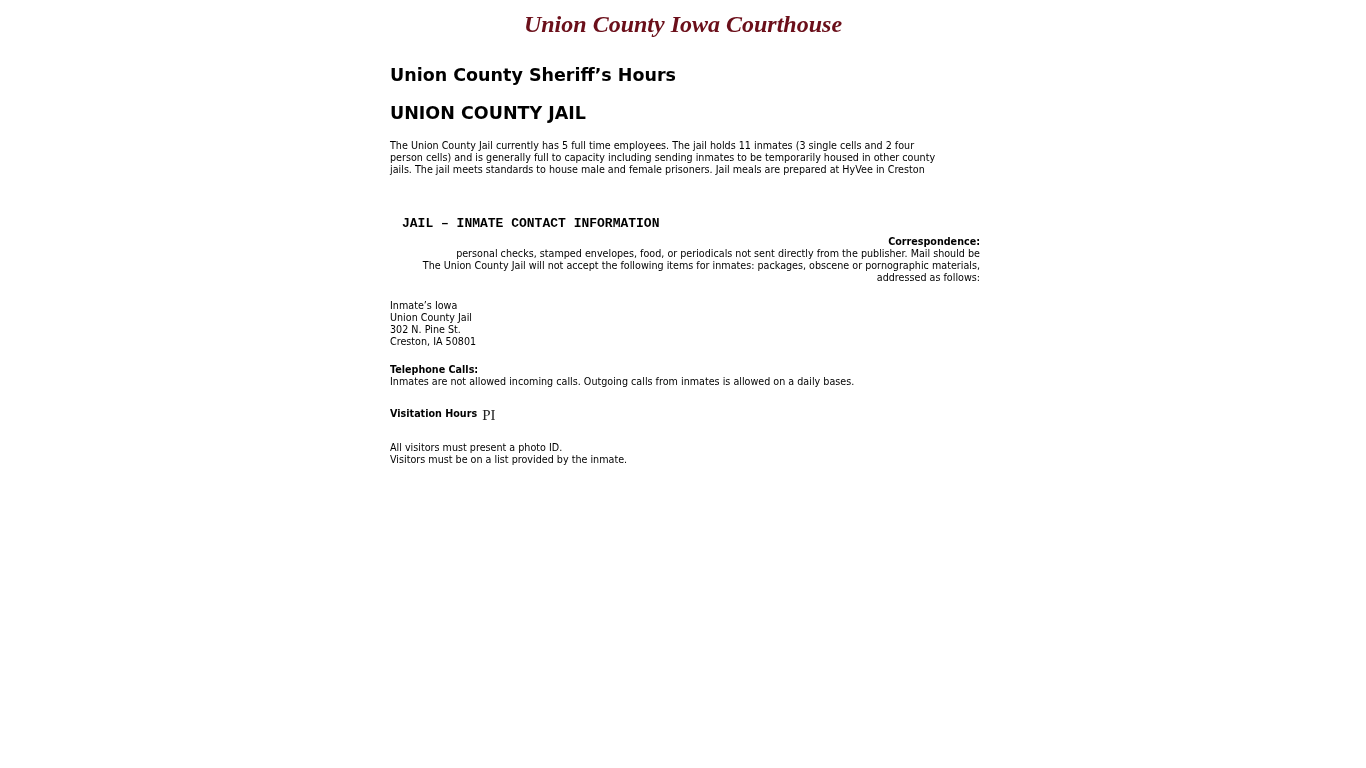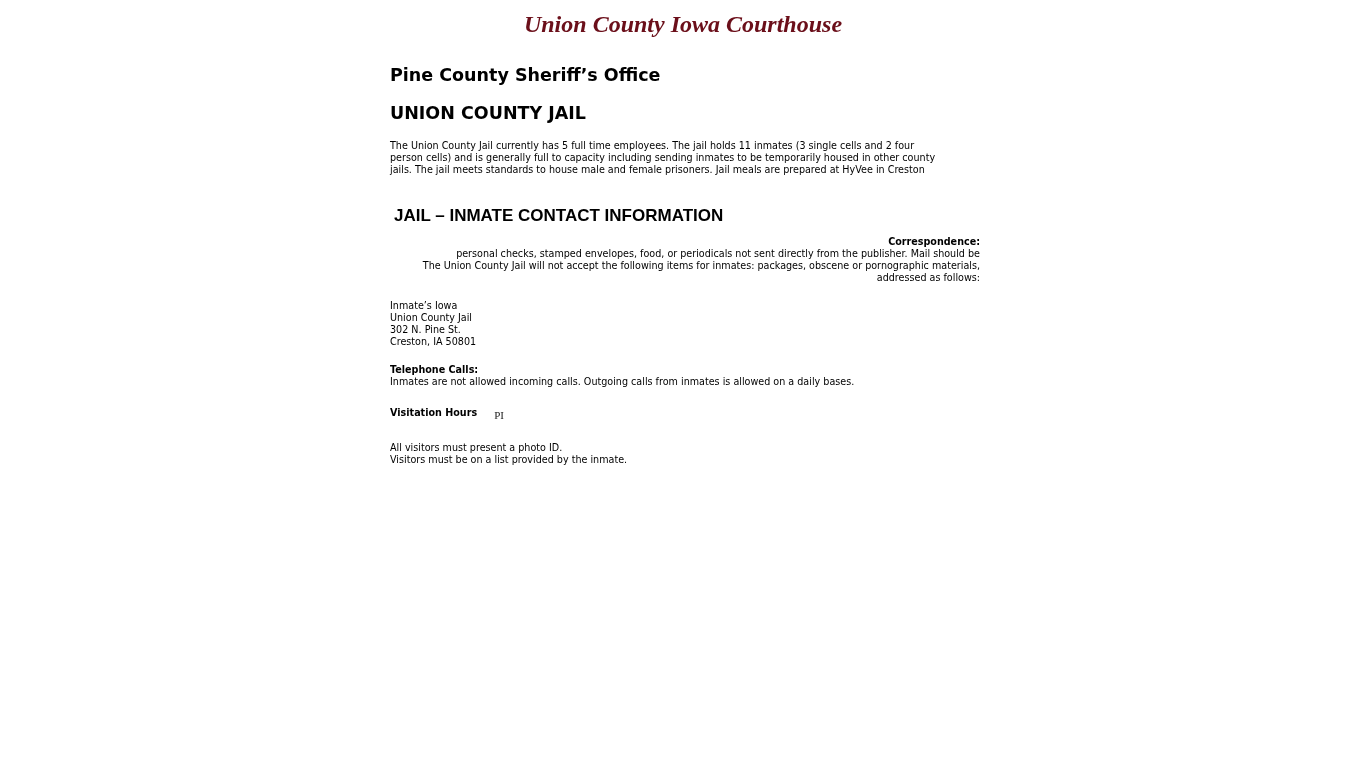--- a/index.html
+++ b/index.html
@@ -63,24 +63,24 @@
       position: absolute;
       top: 78px;
       left: 0;
       width: 580px;
       margin: 0;
     }
     .h-contact {
       position: absolute;
       top: 142px;
       left: 0;
-      margin: 4px;
-      font-family: Liberation Sans, sans-serif;
+      margin: 12px;
+      font-family: Liberation Mono, monospace;
       font-weight: bold;
-      font-size: 17px;
+      font-size: 13px;
       line-height: 16px;
       white-space: nowrap;
     }
     .sec-correspondence {
       position: absolute;
       top: 174px;
       left: 0;
       width: 590px;
       text-align: right;
     }
@@ -106,35 +106,35 @@
       top: 380px;
       left: 0;
     }
     .label {
       font-weight: bold;
       display: block;
     }
     .line { display: block; white-space: nowrap; }
     .pi-glyph {
       font-family: "Liberation Serif", "DejaVu Serif", serif;
-      font-size: 11px;
+      font-size: 15px;
       font-weight: normal;
       position: relative;
       top: 3px;
-      margin-left: 14px;
+      margin-left: 2px;
       color: #222;
     }
   </style>
 </head>
 <body>
 
 <h1 class="site-title">Union County Iowa Courthouse</h1>
 
 <div class="content">
-  <h2 class="h-office">Pine County Sheriff’s Office</h2>
+  <h2 class="h-office">Union County Sheriff’s Hours</h2>
   <h2 class="h-jail">UNION COUNTY JAIL</h2>
 
   <p class="p-intro">
     <span class="line">The Union County Jail currently has 5 full time employees.  The jail holds 11 inmates (3 single cells and 2 four</span>
     <span class="line">person cells) and is generally full to capacity including sending inmates to be temporarily housed in other county</span>
     <span class="line">jails.  The jail meets standards to house male and female prisoners.  Jail meals are prepared at HyVee in Creston</span>
   </p>
 
   <h3 class="h-contact">JAIL – INMATE CONTACT INFORMATION</h3>
 

